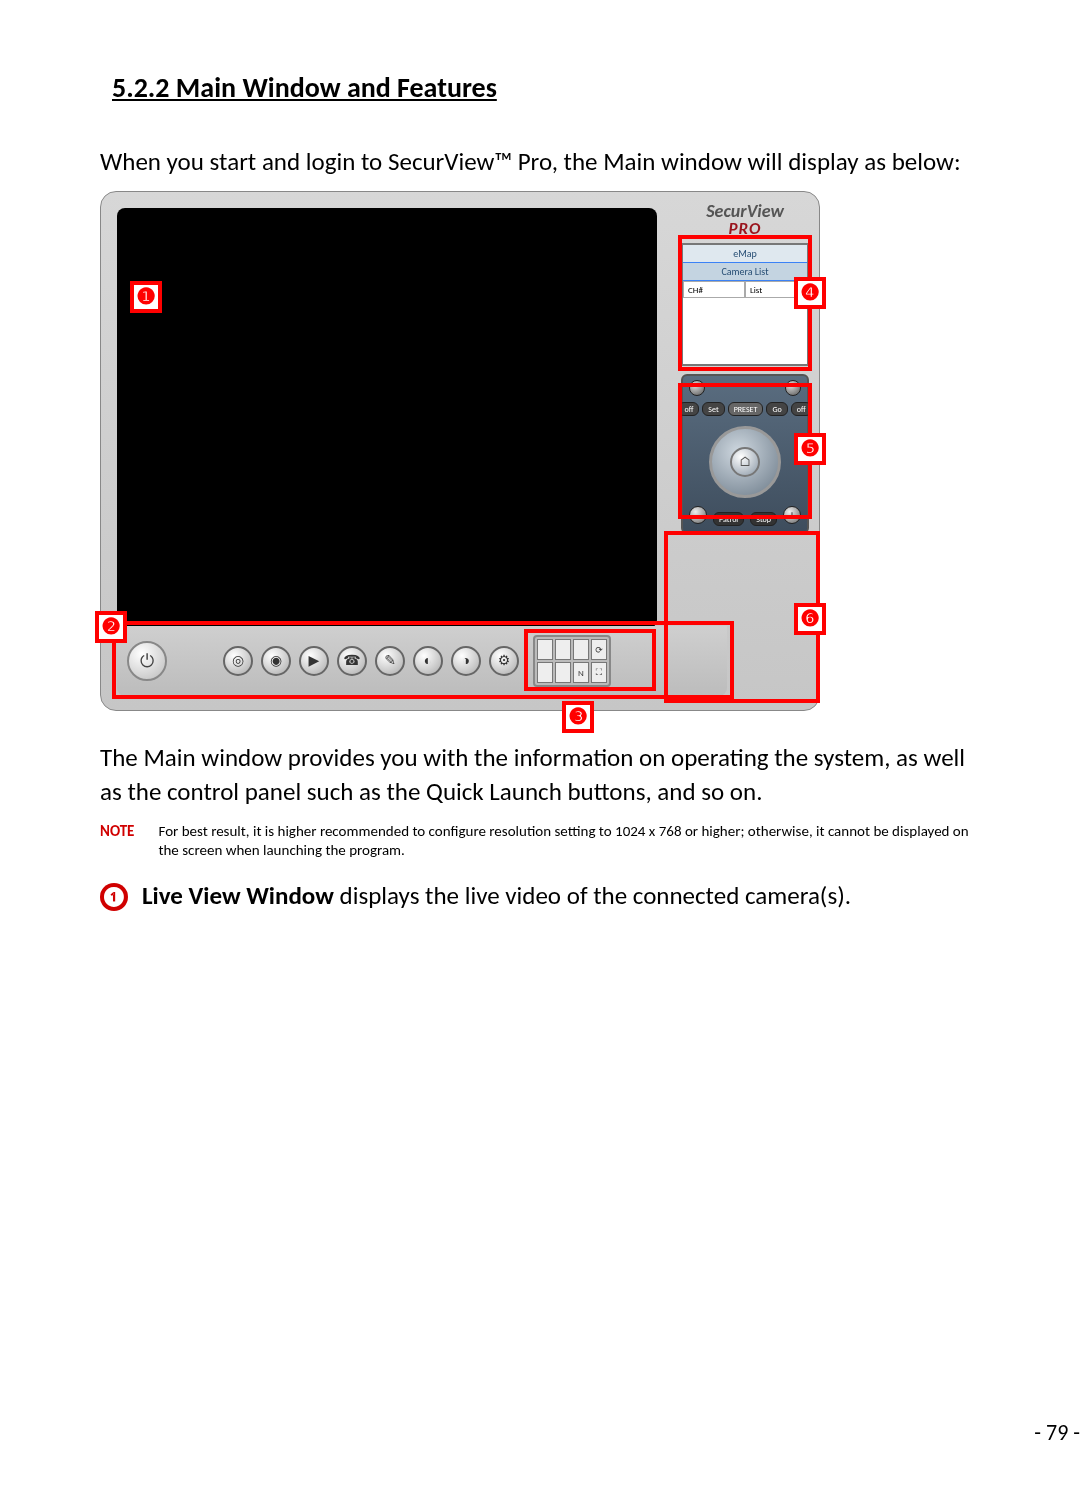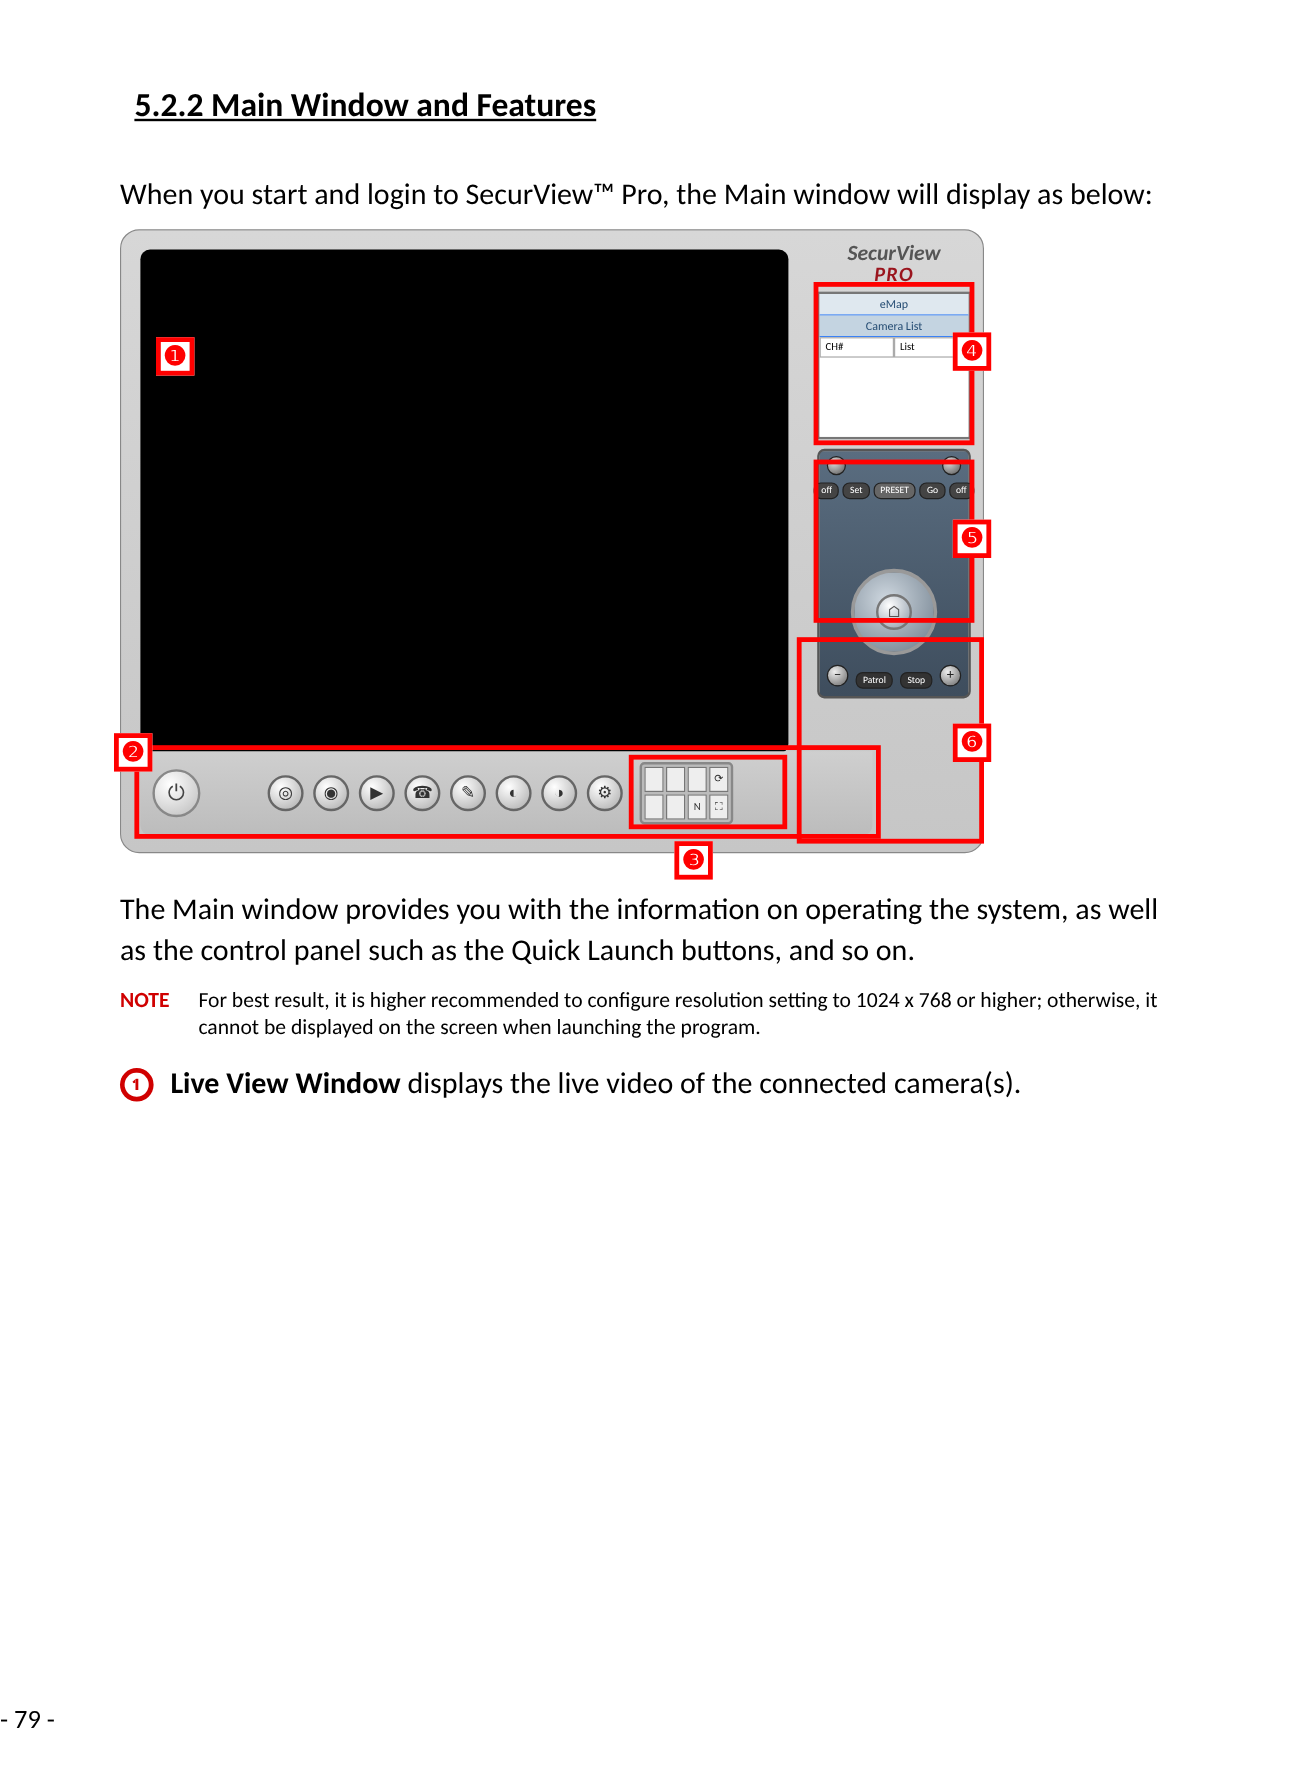--- a/index.html
+++ b/index.html
@@ -21,21 +21,21 @@
   }
   .intro-para, .body-para {
     font-size: 25px;
     line-height: 1.35;
     margin-bottom: 12px;
   }
   .body-para { margin-top: 30px; }
   .note-row {
     display: flex;
     gap: 24px;
-    font-size: 18px;
+    font-size: 15px;
     margin-top: 14px;
     line-height: 1.28;
   }
   .note-label { color: #d00000; font-weight: 700; flex: 0 0 auto; }
   .note-text { flex: 1 1 auto; }
   .callout-item {
     display: flex;
     gap: 14px;
     margin-top: 18px;
     font-size: 25px;
@@ -50,21 +50,21 @@
     display: flex; align-items: center; justify-content: center;
     font-weight: 700;
     font-size: 20px;
     flex: 0 0 28px;
     margin-top: 4px;
   }
   .page-num {
     position: absolute;
     bottom: 40px;
     left: 0; right: 0;
-    text-align: left;
+    text-align: right;
     font-size: 22px;
   }
 
   
   .figure-wrap {
     width: 720px;
     margin: 4px 0 0 0;
     position: relative;
   }
   .app-frame {
@@ -159,21 +159,21 @@
     text-align: center; font-size: 10px; color: #274e74;
     padding: 2px 0;
   }
   .list-panel .headers { display:flex; font-size:9px; background:#fff; }
   .list-panel .headers div { border:1px solid #aaa; padding:2px 4px; flex:1; }
   .list-panel .body { height: 66px; background:#fff; border-top:none;}
 
   .ptz-panel {
     margin-top: 8px;
     border: 2px solid #555;
-    height: 208px;
+    height: 160px;
     background: linear-gradient(#5a6d80,#3e4d5d);
     border-radius: 6px;
     position: relative;
   }
   .ptz-top {
     display:flex; justify-content:space-between; padding:4px 6px;
   }
   .sm-round {
     width:16px;height:16px;border-radius:50%;background:radial-gradient(circle at 35% 30%,#ddd,#555);border:1px solid #222;
   }

